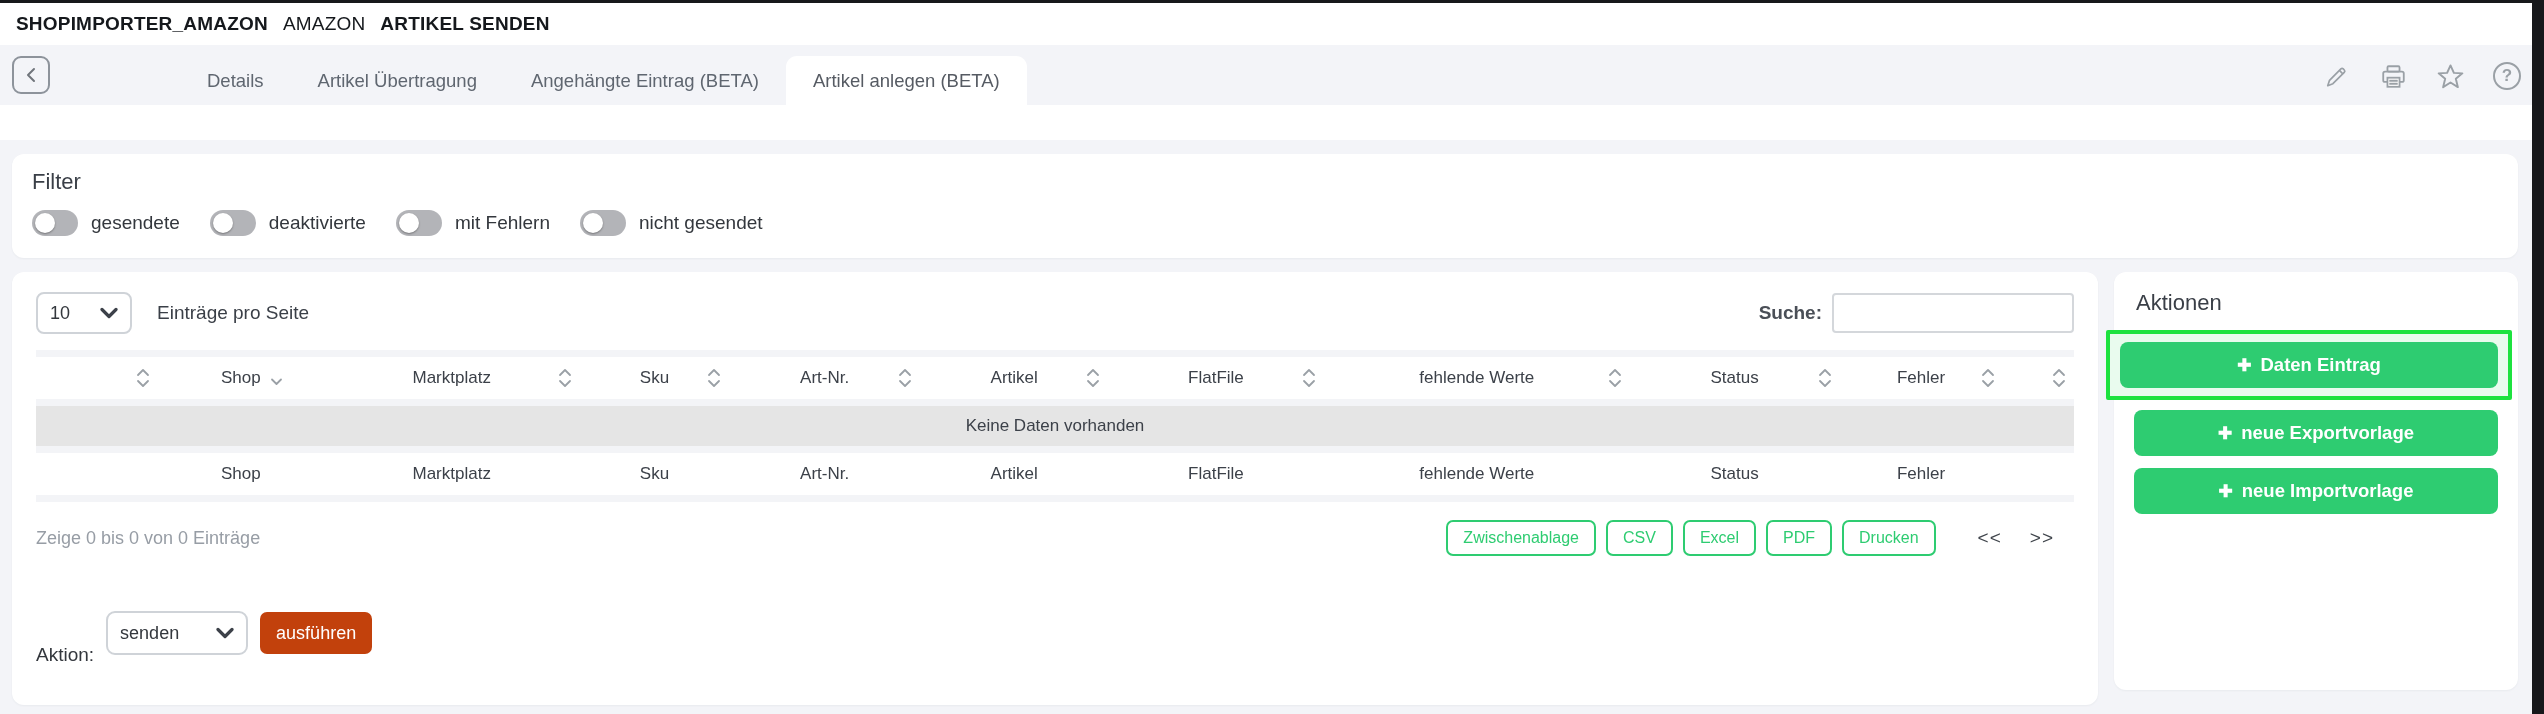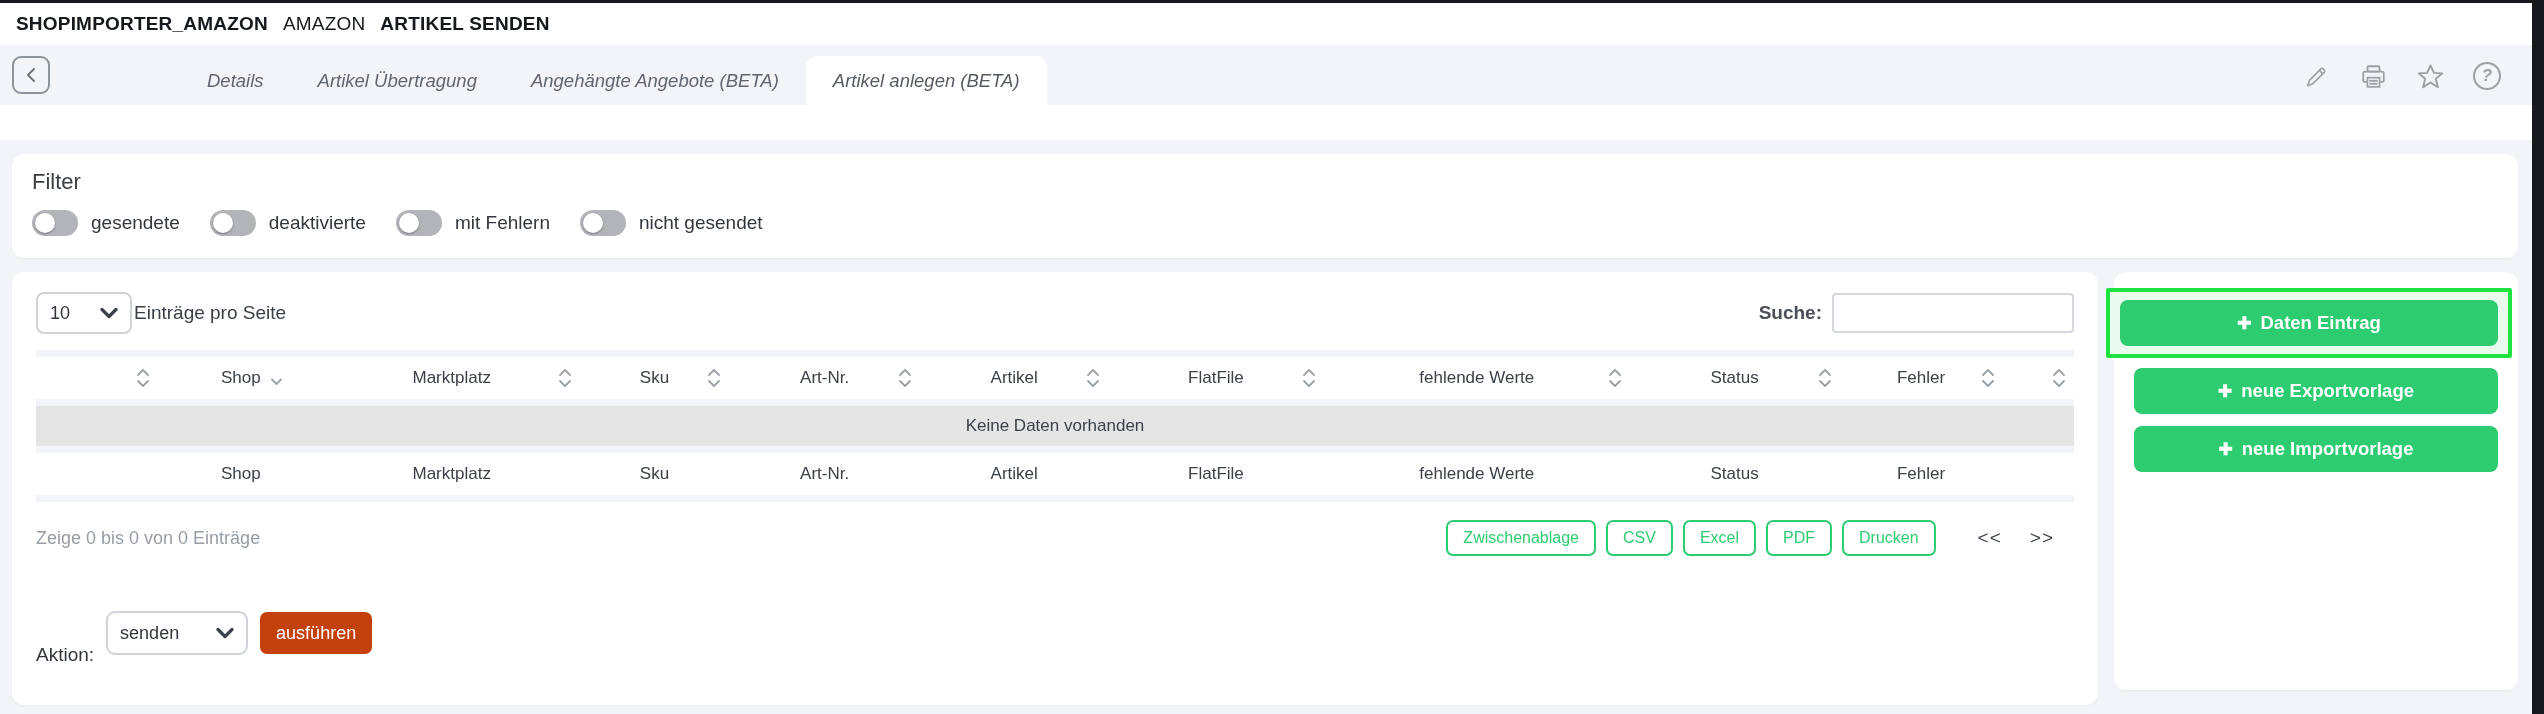--- a/index.html
+++ b/index.html
@@ -11,21 +11,21 @@
   .topline { position:absolute; top:0; left:0; right:0; height:3px; background:#17181b; z-index:60; }
   .rightstrip { position:absolute; top:0; right:0; width:12px; height:714px; background:#17181b; z-index:60; }
 
   
   .crumbbar { position:absolute; top:3px; left:0; right:12px; height:42px; background:#fff;
               display:flex; align-items:center; gap:15px; padding-left:16px; }
   .crumb { font-size:19px; letter-spacing:.2px; color:#15181c; text-transform:uppercase; }
   .crumb.bold { font-weight:700; }
 
   
-  .tabband { position:absolute; top:45px; left:0; right:20px; height:60px;font-style:italic; }
+  .tabband { position:absolute; top:45px; left:0; right:0; height:60px; }
   .backbtn { position:absolute; left:12px; top:11px; width:38px; height:38px; background:transparent;
              border:2px solid #8d939b; border-radius:9px; display:flex; align-items:center; justify-content:center; cursor:pointer; }
   .tabs { position:absolute; left:180px; bottom:0; display:flex; align-items:flex-end; height:60px; }
   .tab { height:49px; display:flex; align-items:center; padding:0 27px; font-size:18.5px; color:#5f6670; cursor:pointer; }
   .tab.active { background:#fff; border-radius:11px 11px 0 0; color:#565b63; }
   .hdricons { position:absolute; right:22px; top:16px; display:flex; align-items:center; gap:27px; }
   .hicon { width:30px; height:30px; display:flex; align-items:center; justify-content:center; cursor:pointer; }
   .helpcircle { width:28px; height:28px; border:2px solid #9aa0a6; border-radius:50%; color:#9aa0a6;
                 font-size:17px; font-weight:700; display:flex; align-items:center; justify-content:center; }
   .whiteband { position:absolute; top:105px; left:0; right:12px; height:35px; background:#fff; }
@@ -46,21 +46,21 @@
   .row2 { display:flex; gap:16px; align-items:flex-start; }
   .maincard { width:2086px; height:433px; padding:20px 24px; flex:none; }
   .actionscard { flex:1; height:418px; padding:16px 20px; }
 
   .controls { display:flex; align-items:center; justify-content:space-between; margin-bottom:16px; }
   .controls-left, .controls-right { display:flex; align-items:center; }
   .selectbox { display:inline-flex; align-items:center; justify-content:space-between; gap:10px;
                border:2px solid #cfd3d8; border-radius:8px; background:#fff; height:42px; padding:0 12px;
                font-size:18px; color:#33373d; cursor:pointer; }
   .selectbox.small { width:96px; }
-  .pslabel { margin-left:2px; font-size:19px; color:#3a3f47; }
+  .pslabel { margin-left:25px; font-size:19px; color:#3a3f47; }
   .searchlabel { font-size:19px; font-weight:700; color:#4a4f57; margin-right:10px; }
   .searchinput { width:242px; height:40px; border:2px solid #d4d7db; border-radius:4px; font-size:18px;
                  padding:0 10px; color:#33373d; outline:none; background:#fff; }
 
   table.grid { width:100%; border-collapse:collapse; table-layout:fixed; font-size:17px; color:#3c4149; }
   tr.band td { height:7px; background:#f3f4f7; padding:0; }
   tr.hrow th, tr.frow td { height:42px; font-weight:400; text-align:center; position:relative; background:#fff; }
   .sorticon { position:absolute; right:8px; top:50%; transform:translateY(-50%); line-height:0; cursor:pointer; }
   .sortdown { position:absolute; right:40px; top:60%; transform:translateY(-50%); line-height:0; cursor:pointer; }
   tr.emptyrow td { height:40px; text-align:center; background:#e5e5e5; font-size:17px; color:#3c4149; }
@@ -107,21 +107,21 @@
     <button class="backbtn">
       <span>
         <svg width="16" height="18" viewBox="0 0 14 18">
             <polyline points="10,3 4,9 10,15" fill="none" stroke="#70757c" stroke-width="2" stroke-linecap="round" stroke-linejoin="round"></polyline>
           </svg>
       </span>
     </button>
     <nav class="tabs">
       <div class="tab">Details</div>
       <div class="tab">Artikel Übertragung</div>
-      <div class="tab">Angehängte Angebote (BETA)</div>
+      <div class="tab">Angehängte Eintrag (BETA)</div>
       <div class="tab active">Artikel anlegen (BETA)</div>
     </nav>
     <div class="hdricons">
       <span class="hicon">
         <svg width="27" height="27" viewBox="0 0 24 24">
             <path d="M4.2 20.2l1.6-4.8L15.9 5.3a1.5 1.5 0 0 1 2.1 0l.9.9a1.5 1.5 0 0 1 0 2.1L8.8 18.4z" fill="none" stroke="#9aa0a6" stroke-width="1.5" stroke-linejoin="round"></path>
             <path d="M14.6 6.6l3 3" stroke="#9aa0a6" stroke-width="1.5"></path>
           </svg>
       </span>
       <span class="hicon">
@@ -366,20 +366,21 @@
               <svg width="18" height="12" viewBox="0 0 18 12">
                   <polyline points="2,2.5 9,9.5 16,2.5" fill="none" stroke="#3c4149" stroke-width="3.2" stroke-linecap="round" stroke-linejoin="round"></polyline>
                 </svg>
             </span>
           </span>
           <button class="execbtn">ausführen</button>
         </div>
       </section>
 
       <aside class="card actionscard">
+        <h2 class="apanel-title">Aktionen</h2>
         <div class="btnstack">
           <div class="highlightbox">
             <button class="greenbtn">
               <span class="plus">✚</span>
               <span>Daten Eintrag</span>
             </button>
           </div>
           <button class="greenbtn">
             <span class="plus">✚</span>
             <span>neue Exportvorlage</span>

